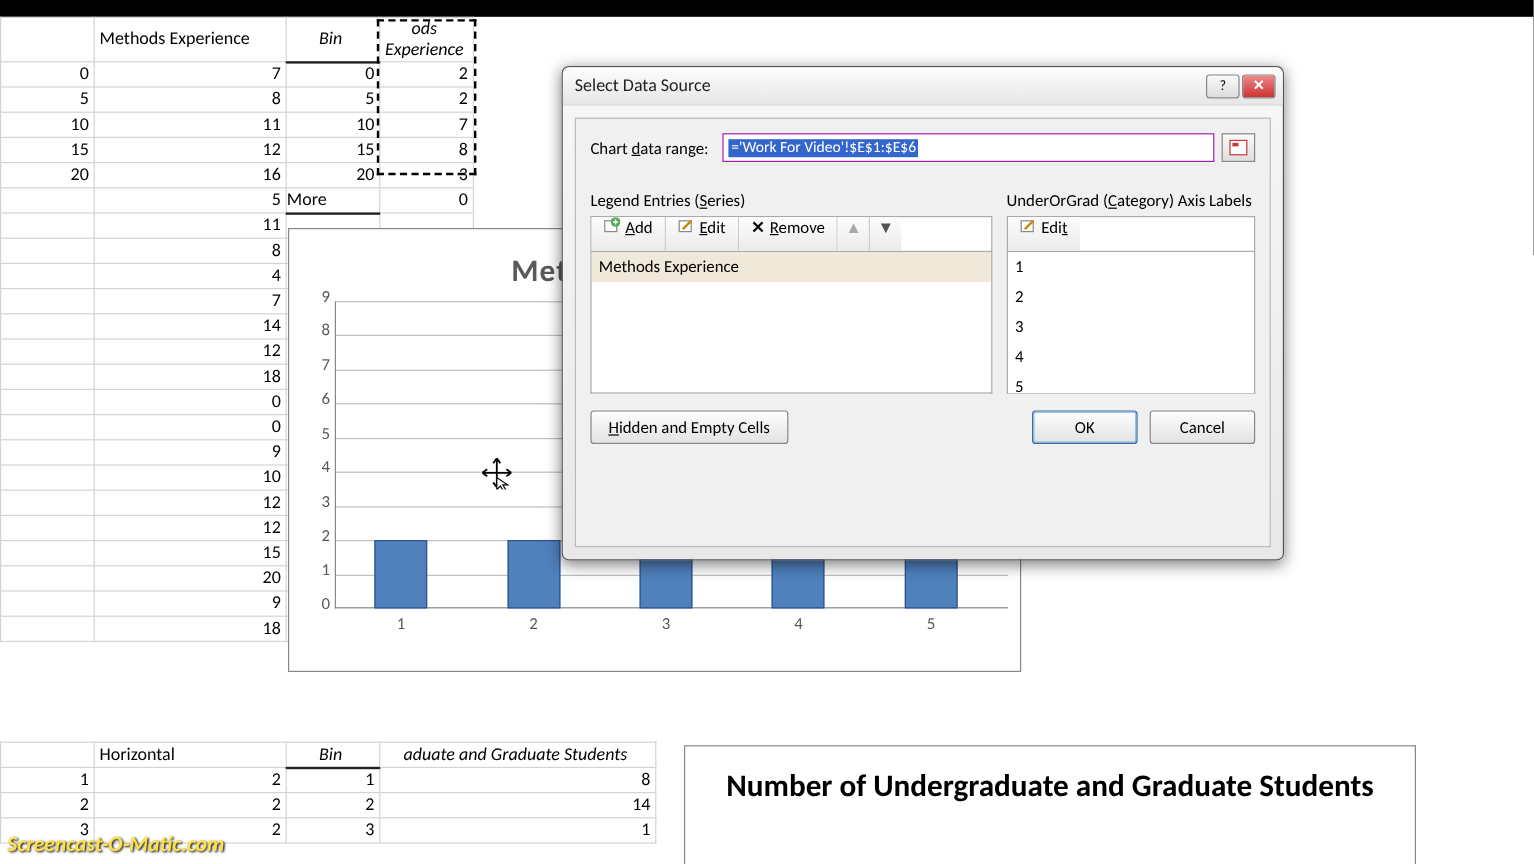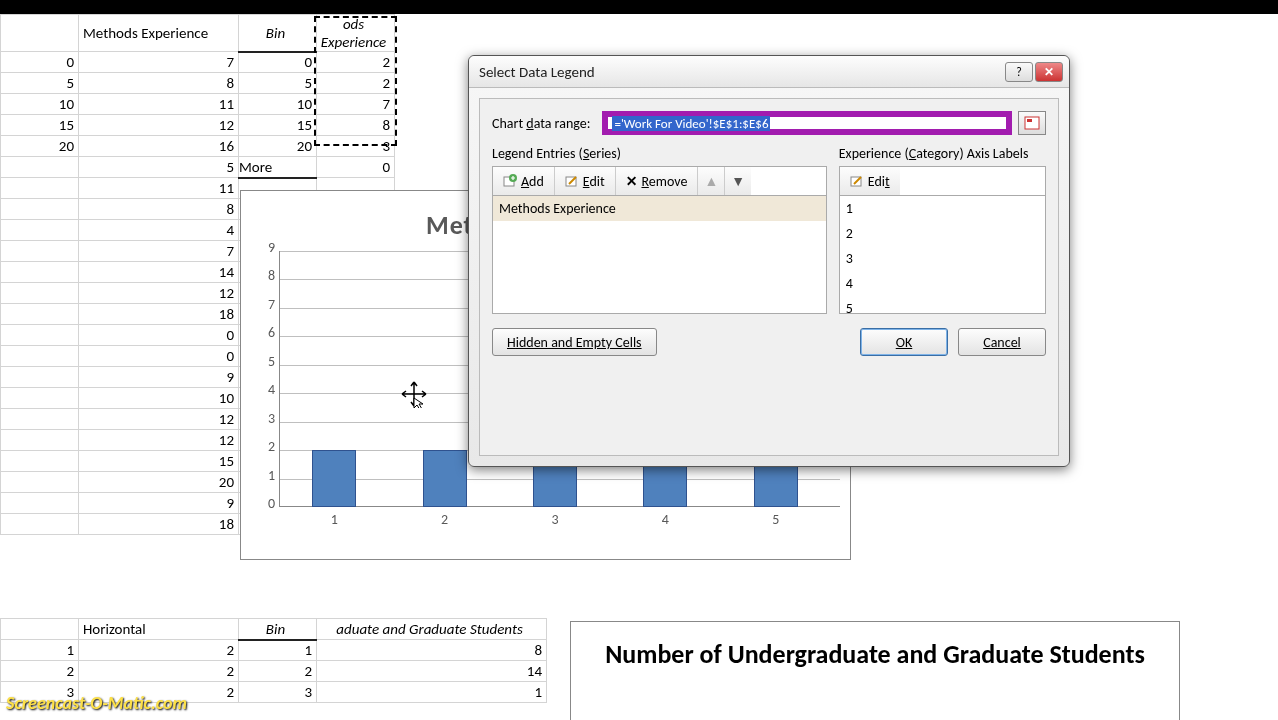--- a/index.html
+++ b/index.html
@@ -28,43 +28,43 @@
 .chart2-title { text-align: center; font-size: 26px; font-weight: bold; color: #000; padding: 16px 30px 0 30px; line-height: 1.3; }
 
 
 .dialog { position: absolute; left: 468px; top: 55px; width: 602px; height: 412px; background: linear-gradient(#f7f7f7,#e8e8e8); border: 1px solid #555; border-radius: 6px; box-shadow: 0 3px 12px rgba(0,0,0,0.5); }
 .titlebar { height: 32px; background: linear-gradient(#fdfdfd,#e6e6e6); border-radius: 6px 6px 0 0; display: flex; align-items: center; padding: 0 6px; border-bottom: 1px solid #bbb; }
 .titlebar .t { font-size: 15px; color: #222; padding-left: 4px; }
 .titlebar .spacer { flex: 1; }
 .winbtn { width: 28px; height: 20px; margin-left: 2px; border: 1px solid #888; border-radius: 3px; background: linear-gradient(#fafafa,#ddd); display: flex; align-items: center; justify-content: center; font-size: 12px; cursor: pointer; }
 .winbtn.close { background: linear-gradient(#e88,#c33); color: #fff; font-weight: bold; }
 .dlg-body { position: absolute; left: 10px; top: 42px; right: 10px; bottom: 10px; background: #f0f0f0; border: 1px solid #bbb; padding: 12px; }
-.row { display: flex; align-items: center; margin-bottom: 10px; }
+.row { display: flex; align-items: center; margin-bottom: 24px; }
 .lbl { font-size: 14px; margin-right: 12px; }
 .lbl .u { text-decoration: underline; }
-.range-input { flex: 1; height: 24px; background: #fff; border: 6px solid #a21caf; display: flex; align-items: center; padding: 0 4px; margin-right: 6px; }
+.range-input { flex: 1; height: 24px; background: #fff; border: 1px solid #a21caf; display: flex; align-items: center; padding: 0 4px; margin-right: 6px; }
 .range-input .seltxt { background: #3366cc; color: #fff; padding: 0 2px; font-size: 13px; }
 .range-btn { width: 28px; height: 24px; border: 1px solid #888; background: linear-gradient(#fafafa,#ddd); cursor: pointer; display:flex;align-items:center;justify-content:center; }
 .switchrow { display: flex; justify-content: center; align-items: center; margin: 24px 0 18px 0; position: relative; }
 .arrow-svg { width: 60px; height: 46px; }
 .switch-btn { height: 30px; padding: 0 12px; border: 1px solid #888; background: linear-gradient(#fdfdfd,#e3e3e3); border-radius: 3px; display: flex; align-items: center; gap: 6px; font-size: 14px; cursor: pointer; margin: 0 16px; }
 .switch-btn .u { text-decoration: underline; }
 .panes { display: flex; gap: 12px; }
 .pane { flex: 1; }
 .pane-label { font-size: 14px; margin-bottom: 4px; }
 .pane-label .u { text-decoration: underline; }
 .toolbar { display: flex; gap: 0; border: 1px solid #aaa; background: #fff; height: 30px; }
-.tbtn { height: 28px; padding: 0 10px; border-right: 1px solid #ccc; background: linear-gradient(#fdfdfd,#eaeaea); display: flex; align-items: center; gap: 4px; font-size: 14px; cursor: pointer; }
+.tbtn { height: 28px; padding: 0 10px; border-right: 1px solid #ccc; background: linear-gradient(#fdfdfd,#eaeaea); display: flex; gap: 4px; font-size: 14px; cursor: pointer; }
 .tbtn:last-child { border-right: none; }
 .tbtn .u { text-decoration: underline; }
 .tbtn.sm { padding: 0 6px; }
 .listbox { border: 1px solid #aaa; border-top: none; background: #fff; height: 118px; overflow: auto; font-size: 14px; }
 .listitem { padding: 4px 6px; }
 .listitem.sel { background: #f0e8d8; }
-.bottomrow { display: flex; align-items: center; margin-top: 14px; text-decoration: underline; }
+.bottomrow { display: flex; align-items: center; margin-top: 14px; }
 .btn { height: 28px; min-width: 88px; padding: 0 14px; border: 1px solid #888; border-radius: 3px; background: linear-gradient(#fdfdfd,#e3e3e3); font-size: 14px; cursor: pointer; display:flex;align-items:center;justify-content:center; }
 .btn.primary { border: 1px solid #3a6ea5; box-shadow: 0 0 0 1px #7eb3e8 inset; }
 .btn .u { text-decoration: underline; }
 
 .cursor { position: absolute; left: 400px; top: 380px; pointer-events: none; }
 .watermark { position: absolute; left: 6px; bottom: 6px; font-size: 18px; font-weight: bold; font-style: italic; color: #fde047; text-shadow: 1px 1px 2px #000; }
 </style>
 </head>
 <body>
 
@@ -295,21 +295,21 @@
       <div class="xtick" style="left: 496.8px;">5</div>
     </div>
 </div>
 
 <div class="chart2">
   <div class="chart2-title">Number of Undergraduate and Graduate Students</div>
 </div>
 
 <div class="dialog">
   <div class="titlebar">
-    <span class="t">Select Data Legend</span>
+    <span class="t">Select Data Source</span>
     <span class="spacer"></span>
     <div class="winbtn">?</div>
     <div class="winbtn close">✕</div>
   </div>
   <div class="dlg-body">
     <div class="row">
       <span class="lbl">
         <span>Chart </span><span class="u">d</span><span>ata range:</span>
       </span>
       <div class="range-input">
@@ -353,21 +353,21 @@
           <div class="tbtn sm">
               <span style="color:#555;">▼</span>
             </div>
         </div>
         <div class="listbox">
           <div class="listitem sel">Methods Experience</div>
         </div>
       </div>
       <div class="pane" style="flex:0.65">
         <div class="pane-label">
-          <span>Experience (</span><span class="u">C</span><span>ategory) Axis Labels</span>
+          <span>UnderOrGrad (</span><span class="u">C</span><span>ategory) Axis Labels</span>
         </div>
         <div class="toolbar">
           <div class="tbtn">
             <svg width="14" height="14">
                 <rect x="1" y="3" width="10" height="9" fill="#fff" stroke="#888"></rect>
                 <path d="M4 10 L11 3" stroke="#c80" stroke-width="2"></path>
               </svg>
             <span><span>Edi</span><span class="u">t</span></span>
           </div>
         </div>

